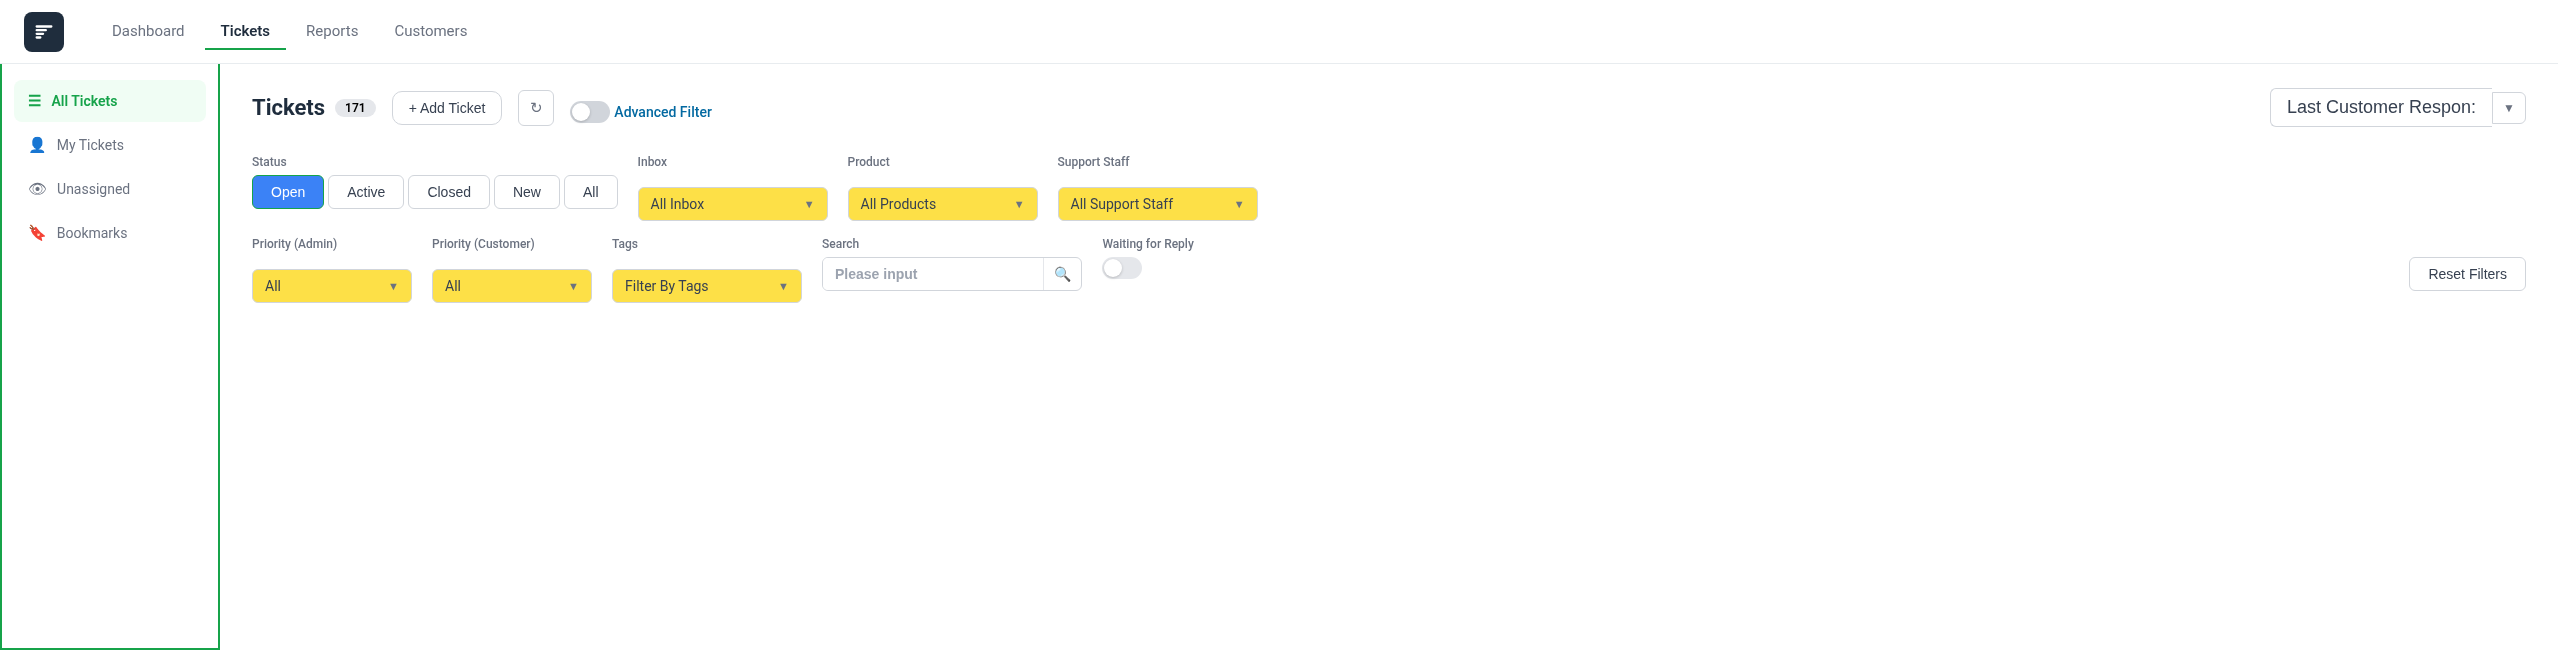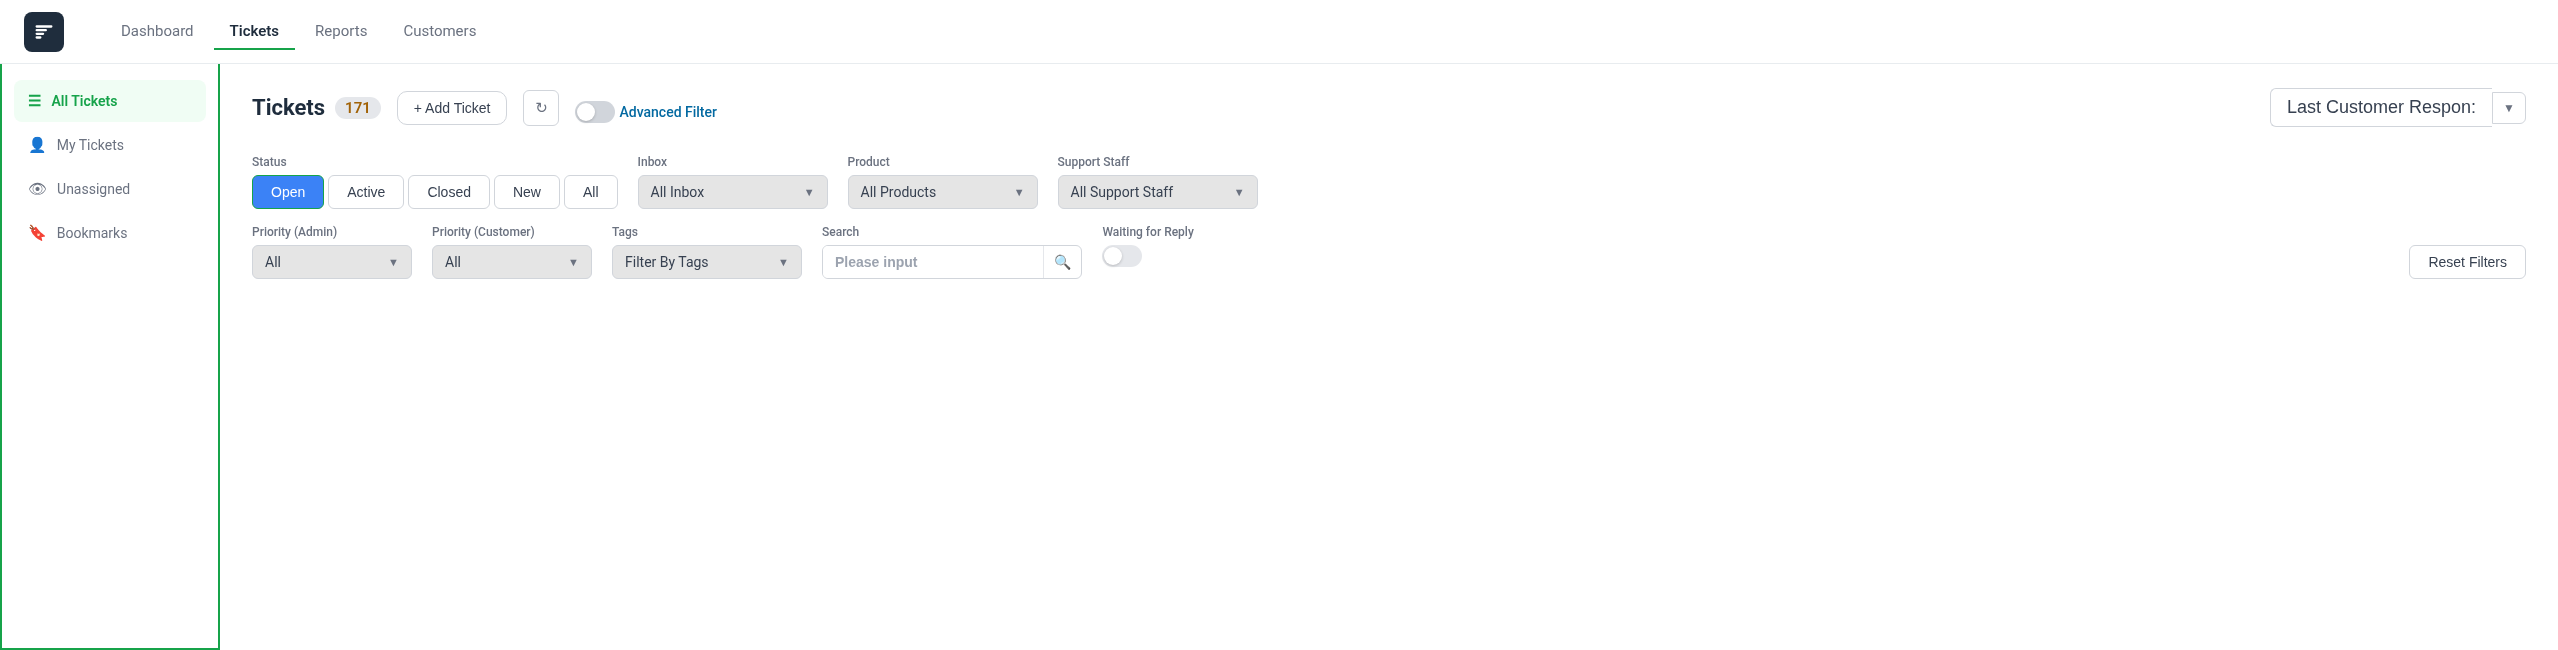--- a/index.html
+++ b/index.html
@@ -5,21 +5,21 @@
     * { box-sizing: border-box; margin: 0; padding: 0; }
     body { font-family: -apple-system, BlinkMacSystemFont, 'Segoe UI', Roboto, sans-serif; background: #fff; color: #1f2d3d; font-size: 14px; }
 
     
     .top-nav {
       display: flex;
       align-items: center;
       height: 64px;
       border-bottom: 1px solid #e8ecef;
       padding: 0 24px;
-      gap: 41px;
+      gap: 32px;
     }
     .logo-box {
       width: 40px; height: 40px;
       background: #1f2d3d;
       border-radius: 8px;
       display: flex; align-items: center; justify-content: center;
       flex-shrink: 0;
     }
     .logo-box svg { width: 22px; height: 22px; }
     .nav-links {
@@ -89,22 +89,22 @@
     .page-title {
       font-size: 22px;
       font-weight: 700;
       color: #1f2d3d;
       display: flex;
       align-items: center;
       gap: 10px;
     }
     .ticket-count-badge {
       background: #e5e7eb;
-      color: #a16207;
-      font-size: 15px;
+      color: #000000;
+      font-size: 12px;
       font-weight: 600;
       padding: 2px 10px;
       border-radius: 12px;
     }
     .btn-add-ticket {
       display: flex;
       align-items: center;
       gap: 6px;
       padding: 8px 16px;
       border: 1px solid #d1d5db;
@@ -206,27 +206,28 @@
     }
 
     
     .filter-select {
       display: flex;
       align-items: center;
       justify-content: space-between;
       border: 1px solid #d1d5db;
       border-radius: 6px;
       padding: 8px 12px;
-      background: #e5e5e5;
+      background: #fde047;
       cursor: pointer;
       font-size: 14px;
       color: #374151;
       min-width: 160px;
       gap: 10px;
       white-space: nowrap;
+      margin-top: 12px;
     }
     .filter-select .chevron { color: #6b7280; font-size: 11px; }
     .select-inbox { min-width: 190px; }
     .select-product { min-width: 190px; }
     .select-staff { min-width: 200px; }
     .select-priority { min-width: 160px; }
     .select-tags { min-width: 190px; }
 
     
     .search-wrap {

